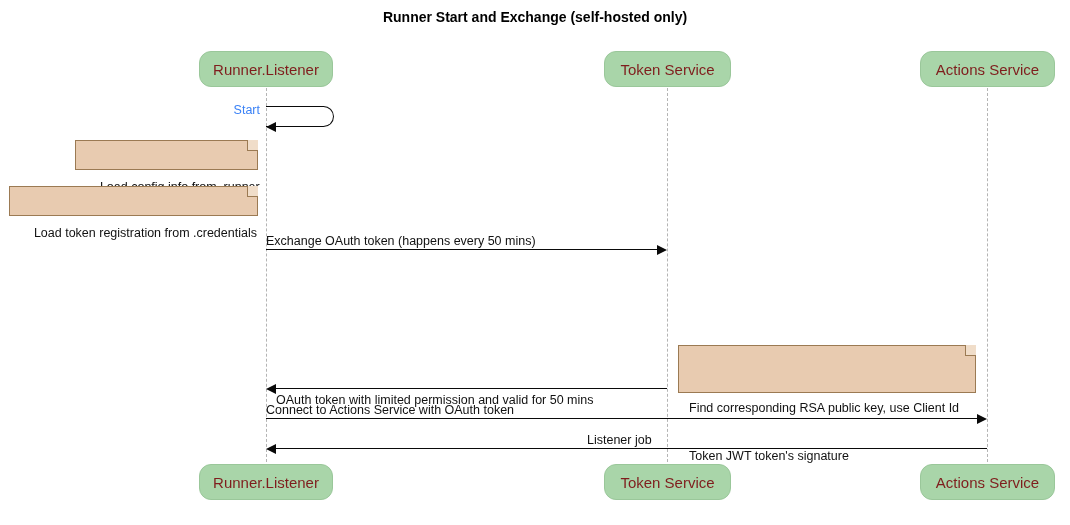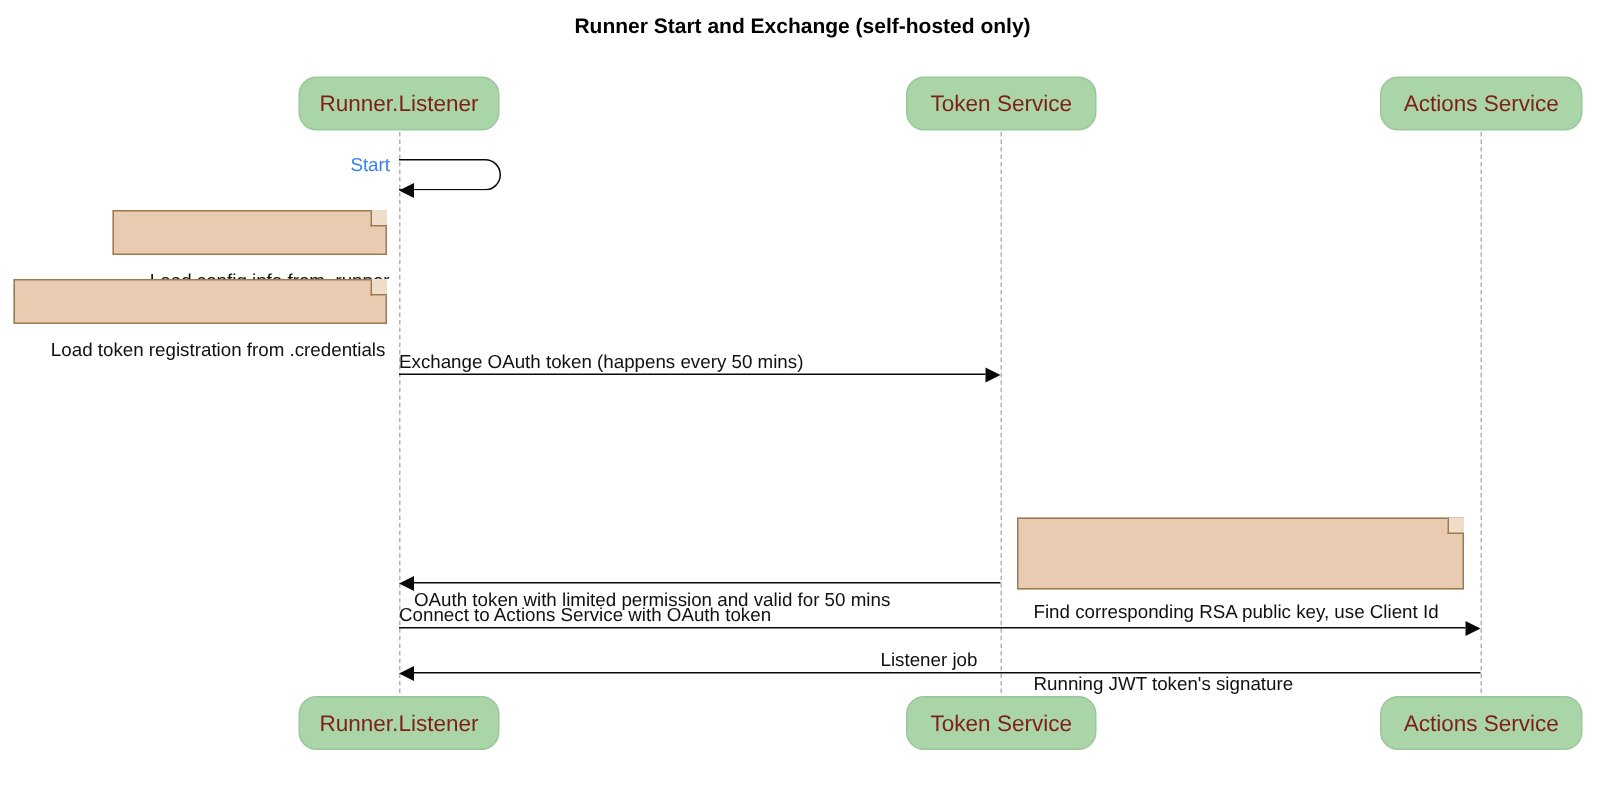--- a/index.html
+++ b/index.html
@@ -151,21 +151,21 @@
   </div>
 
   <div class="msg-label" style="left:266px; top:234px; width:401px;">Exchange OAuth token (happens every 50 mins)</div>
   <div class="msg-line" style="left:266px; top:249px; width:391px;"></div>
   <div class="arrow-r" style="left:657px; top:245px;"></div>
 
 
   <div class="note" style="left:678px; top:310px; width:298px; height:48px;margin-top:35px;">
     <span class="dogear"></span>
     <div>Find corresponding RSA public key, use Client Id</div>
-    <div>Running JWT token's signature</div>
+    <div>Token JWT token's signature</div>
   </div>
 
   <div class="msg-label" style="left:276px; top:373px; width:391px;margin-top:20px;">OAuth token with limited permission and valid for 50 mins</div>
   <div class="msg-line" style="left:276px; top:388px; width:391px;"></div>
   <div class="arrow-l" style="left:266px; top:384px;"></div>
 
   <div class="msg-label" style="left:266px; top:403px; width:721px;">Connect to Actions Service with OAuth token</div>
   <div class="msg-line" style="left:266px; top:418px; width:711px;"></div>
   <div class="arrow-r" style="left:977px; top:414px;"></div>
 

